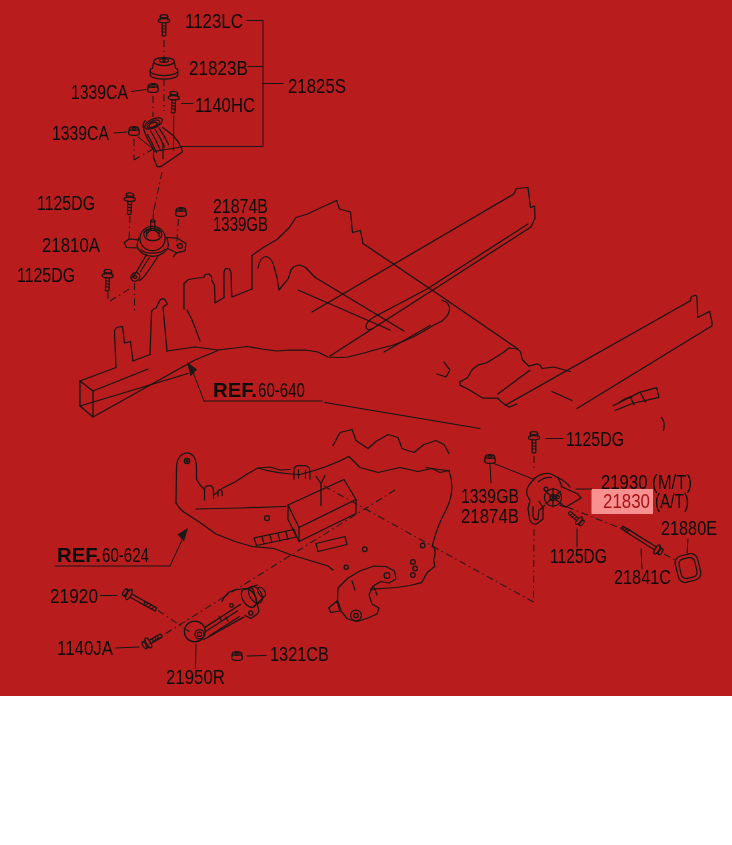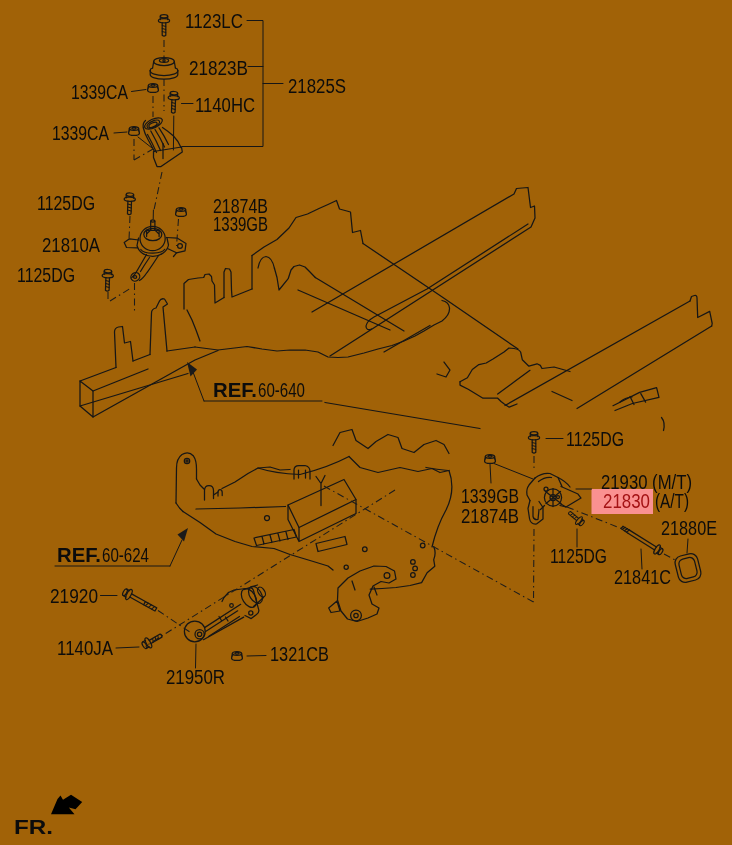--- a/index.html
+++ b/index.html
@@ -1,16 +1,16 @@
 <!DOCTYPE html>
 <html><head>
 <meta charset="utf-8">
 <style>
 html,body{margin:0;padding:0;background:#fff;}
-#page{width:732px;height:845px;position:relative;background:#a16207;overflow:hidden;}
+#page{width:732px;height:696px;position:relative;background:#b91c1c;overflow:hidden;}
 svg{display:block;}
 .ln{fill:none;stroke:#161616;stroke-width:1.25;stroke-linejoin:round;stroke-linecap:round;}
 .th{fill:none;stroke:#161616;stroke-width:1;stroke-linejoin:round;stroke-linecap:round;}
 .dd{fill:none;stroke:#1c1c1c;stroke-width:1.05;stroke-dasharray:7 3.5 1.5 3.5;}
 .lb{font-family:"Liberation Sans",sans-serif;font-size:20.5px;fill:#0c0c0c;}
 .lbb{font-family:"Liberation Sans",sans-serif;font-size:20.5px;font-weight:bold;fill:#0c0c0c;}
 .red{font-family:"Liberation Sans",sans-serif;font-size:20.5px;fill:#a41214;}
 </style>
 </head>
 <body>

